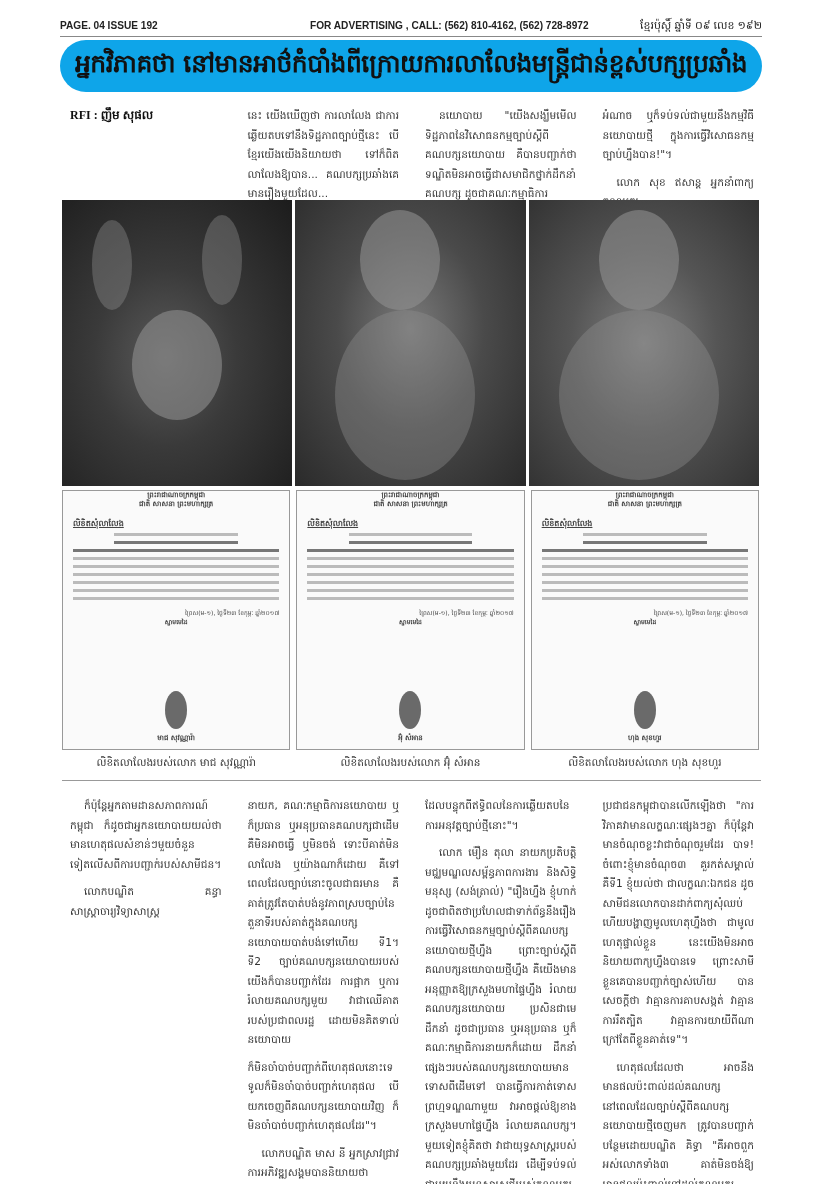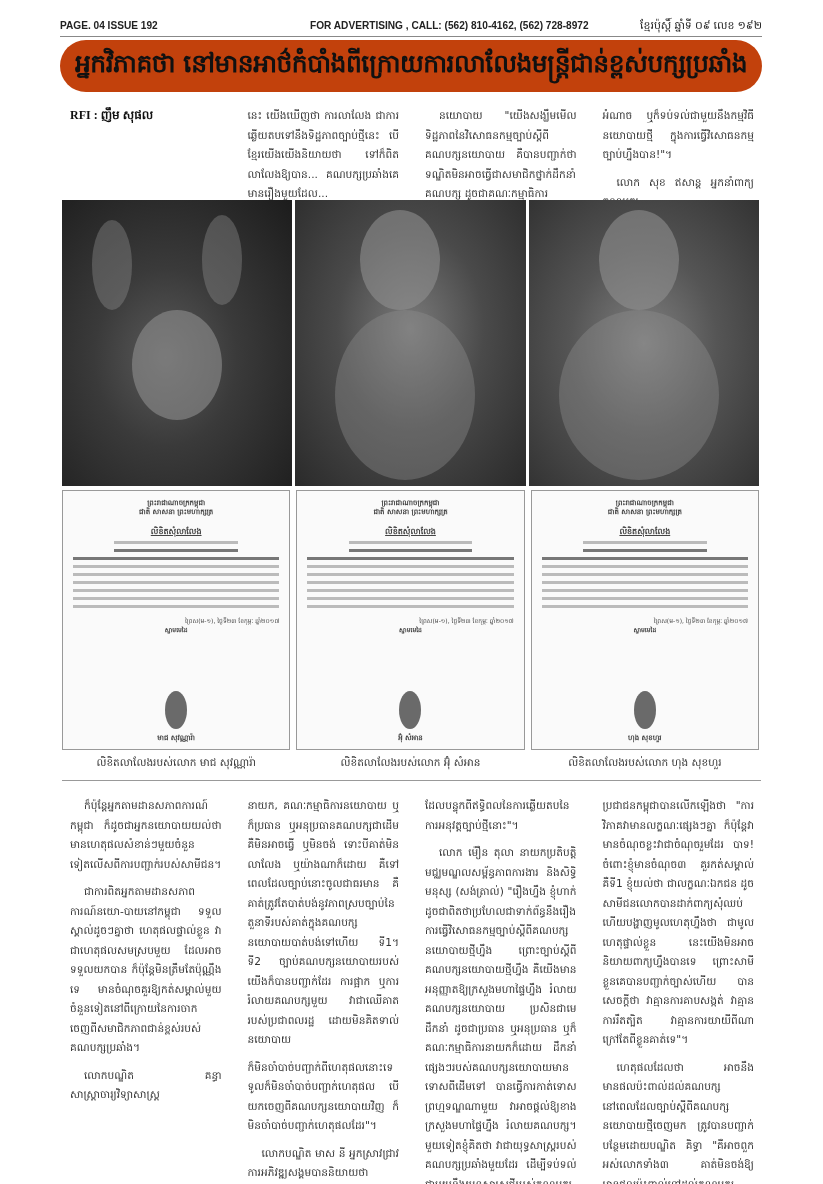--- a/index.html
+++ b/index.html
@@ -1,38 +1,38 @@
 <!DOCTYPE html>
 <html><head>
 <meta charset="utf-8">
 <style>
   html, body { margin:0; padding:0; background:#fff; }
   body { width:823px; height:1184px; position:relative; overflow:hidden; font-family:"DejaVu Sans", sans-serif; color:#222; }
   .topbar { position:absolute; left:60px; right:61px; top:14px; height:22px; border-bottom:1px solid #888; font-family:"Liberation Sans", sans-serif; font-weight:bold; font-size:11.5px; color:#222; }
   .topbar .l { position:absolute; left:0; top:5px; transform:scaleX(0.88); transform-origin:left; }
   .topbar .c { position:absolute; left:250px; top:5px; transform:scaleX(0.88); transform-origin:left; }
   .topbar .r { position:absolute; right:0; top:4px; font-weight:normal; font-size:11px; }
-  .headline { position:absolute; left:60px; right:61px; top:40px; height:52px; background:#c2410c; display:flex; align-items:center; justify-content:center;border-radius:26px; }
+  .headline { position:absolute; left:60px; right:61px; top:40px; height:52px; background:#0ea5e9; display:flex; align-items:center; justify-content:center;border-radius:26px; }
   .headline span { font-family:"DejaVu Serif", serif; font-weight:bold; font-size:25px; color:#111; white-space:nowrap; letter-spacing:-0.5px; }
   .cols-top { position:absolute; left:62px; top:98px; width:700px; display:flex; gap:10px; }
   .col { flex:1; font-size:10.6px; line-height:19.5px; text-align:justify; color:#333; }
   .col p { margin:8px; }
   .col .it { }
   .byline { font-family:"Liberation Serif", serif; font-weight:bold; font-size:12px; color:#111; margin-left:14px; }
   .indent { text-indent:14px; }
   .photos { position:absolute; left:62px; top:200px; width:697px; height:286px; display:flex; gap:3px; }
   .photo { flex:1; position:relative; overflow:hidden; }
   .p1 { background:radial-gradient(ellipse at 45% 55%, #5a5a5a 0%, #3a3a3a 40%, #1c1c1c 100%); }
   .p2 { background:radial-gradient(ellipse at 50% 45%, #7a7a7a 0%, #4a4a4a 45%, #2a2a2a 100%); }
   .p3 { background:radial-gradient(ellipse at 50% 50%, #808080 0%, #555 45%, #333 100%); }
   .photo .fig { position:absolute; border-radius:50%; background:#8f8f8f; opacity:.6; }
   .docs { position:absolute; left:62px; top:490px; width:697px; height:260px; display:flex; gap:6px; }
-  .doc { flex:1; border:1px solid #999; background:#fafafa; position:relative; font-size:6px; color:#444; padding:8px 10px; box-sizing:border-box; line-height:9px; }
+  .doc { flex:1; border:1px solid #999; background:#fafafa; position:relative; font-size:6px; color:#444; padding:0 10px; box-sizing:border-box; line-height:9px; }
   .doc .dh { text-align:center; font-weight:bold; font-size:7px; }
-  .doc .dt { text-align:center; font-weight:bold; font-size:8px; margin-top:10px; text-decoration:underline; }
+  .doc .dt { font-weight:bold; font-size:8px; margin-top:10px; text-decoration:underline; }
   .doc .line { height:3px; background:#bbb; margin:5px 0; }
   .doc .line.s { width:60%; margin-left:auto; margin-right:auto; }
   .doc .line.d { background:#777; }
   .doc .thumb { position:absolute; left:50%; bottom:20px; width:22px; height:38px; margin-left:-11px; border-radius:50%; background:#6a6a6a; }
   .doc .sign { position:absolute; left:0; right:0; bottom:6px; text-align:center; font-weight:bold; font-size:7px; }
   .captions { position:absolute; left:62px; top:756px; width:697px; display:flex; gap:6px; font-size:10.5px; color:#333; }
   .captions div { flex:1; text-align:center; }
   .rule2 { position:absolute; left:62px; right:62px; top:780px; border-top:1px solid #999; }
   .cols-bottom { position:absolute; left:62px; top:788px; width:700px; display:flex; gap:10px; }
   .cont { font-family:"Liberation Serif", serif; font-weight:bold; font-size:13px; text-align:center; color:#111; font-style:normal; }
@@ -142,21 +142,20 @@
 <div class="captions">
   <div>លិខិតលាលែងរបស់លោក មាជ សុវណ្ណារ៉ា</div>
   <div>លិខិតលាលែងរបស់លោក អ៊ុំ សំអាន</div>
   <div>លិខិតលាលែងរបស់លោក ហុង សុខហួរ</div>
 </div>
 <div class="rule2"></div>
 
 <div class="cols-bottom">
   <div class="col">
     <p class="indent">ក៏ប៉ុន្តែអ្នកតាមដានសភាពការណ៍កម្ពុជា ក៏ដូចជាអ្នកនយោបាយយល់ថា មានហេតុផលសំខាន់ៗមួយចំនួនទៀតលើសពីការបញ្ជាក់របស់សាមីជន។</p>
-    <p class="indent">ជាការពិតអ្នកតាមដានសភាពការណ៍នយោ-បាយនៅកម្ពុជា ទទួលស្គាល់ដូចៗគ្នាថា ហេតុផលផ្ទាល់ខ្លួន វាជាហេតុផលសមស្របមួយ ដែលអាចទទួលយកបាន ក៏ប៉ុន្តែមិនត្រឹមតែប៉ុណ្ណឹងទេ មានចំណុចគួរឱ្យកត់សម្គាល់មួយចំនួនទៀតនៅពីក្រោយនៃការចាកចេញពីសមាជិកភាពជាន់ខ្ពស់របស់គណបក្សប្រឆាំង។</p>
     <p class="indent">លោកបណ្ឌិត គន្ធា សាស្ត្រាចារ្យវិទ្យាសាស្ត្រ</p>
   </div>
   <div class="col it">
     <p>នាយក, គណៈកម្មាធិការនយោបាយ ឬក៏ប្រធាន ឬអនុប្រធានគណបក្សជាដើម គឺមិនអាចធ្វើ ឬមិនចង់ ទោះបីគាត់មិនលាលែង ឬយ៉ាងណាក៏ដោយ គឺទៅពេលដែលច្បាប់នោះចូលជាធរមាន គឺគាត់ត្រូវតែបាត់បង់នូវភាពស្របច្បាប់នៃតួនាទីរបស់គាត់ក្នុងគណបក្សនយោបាយបាត់បង់ទៅហើយ ទី1។ ទី2 ច្បាប់គណបក្សនយោបាយរបស់យើងក៏បានបញ្ជាក់ដែរ ការផ្អាក ឬការរំលាយគណបក្សមួយ វាជាឈើគាតរបស់ប្រជាពលរដ្ឋ ដោយមិនគិតទាល់នយោបាយ</p>
     <p>ក៏មិនចាំបាច់បញ្ជាក់ពីហេតុផលនោះទេ ទូលក៏មិនចាំបាច់បញ្ជាក់ហេតុផល បើយកចេញពីគណបក្សនយោបាយវិញ ក៏មិនចាំបាច់បញ្ជាក់ហេតុផលដែរ"។</p>
     <p class="indent">លោកបណ្ឌិត មាស នី អ្នកស្រាវជ្រាវការអភិវឌ្ឍសង្គមបាននិយាយថា "សំខាន់ គឺយើងមើលពីទិដ្ឋភាពនៃផ្លូវច្បាប់ ដែលច្បាប់ថ្មីទើបនឹងបានអនុម័តដោយសភា កាលពីប៉ុន្មានថ្ងៃមុន</p>
   </div>
   <div class="col it">
     <p>ដែលបន្ទុកពីឥទ្ធិពលនៃការឆ្លើយតបនៃការអនុវត្តច្បាប់ថ្មីនោះ"។</p>
     <p class="indent">លោក ម៉ឿន តុលា នាយកប្រតិបត្តិមជ្ឈមណ្ឌលសម្ព័ន្ធភាពការងារ និងសិទ្ធិមនុស្ស (សង់ត្រាល់) "រឿងហ្នឹង ខ្ញុំហាក់ដូចជាពិតថាប្រហែលជាទាក់ព័ន្ធនឹងរឿងការធ្វើវិសោធនកម្មច្បាប់ស្តីពីគណបក្សនយោបាយថ្មីហ្នឹង ព្រោះច្បាប់ស្តីពីគណបក្សនយោបាយថ្មីហ្នឹង គឺយើងមានអនុញ្ញាតឱ្យក្រសួងមហាផ្ទៃហ្នឹង រំលាយគណបក្សនយោបាយ ប្រសិនជាមេដឹកនាំ ដូចជាប្រធាន ឬអនុប្រធាន ឬក៏គណៈកម្មាធិការនាយកក៏ដោយ ដឹកនាំផ្សេងៗរបស់គណបក្សនយោបាយមានទោសពីដើមទៅ បានធ្វើការកាត់ទោសព្រហ្មទណ្ឌណាមួយ វាអាចផ្តល់ឱ្យខាងក្រសួងមហាផ្ទៃហ្នឹង រំលាយគណបក្ស។ មួយទៀតខ្ញុំគិតថា វាជាយុទ្ធសាស្ត្ររបស់គណបក្សប្រឆាំងមួយដែរ ដើម្បីទប់ទល់ជាមួយនឹងយុទ្ធសាស្ត្រថ្មីរបស់គណបក្សកាន់</p>

